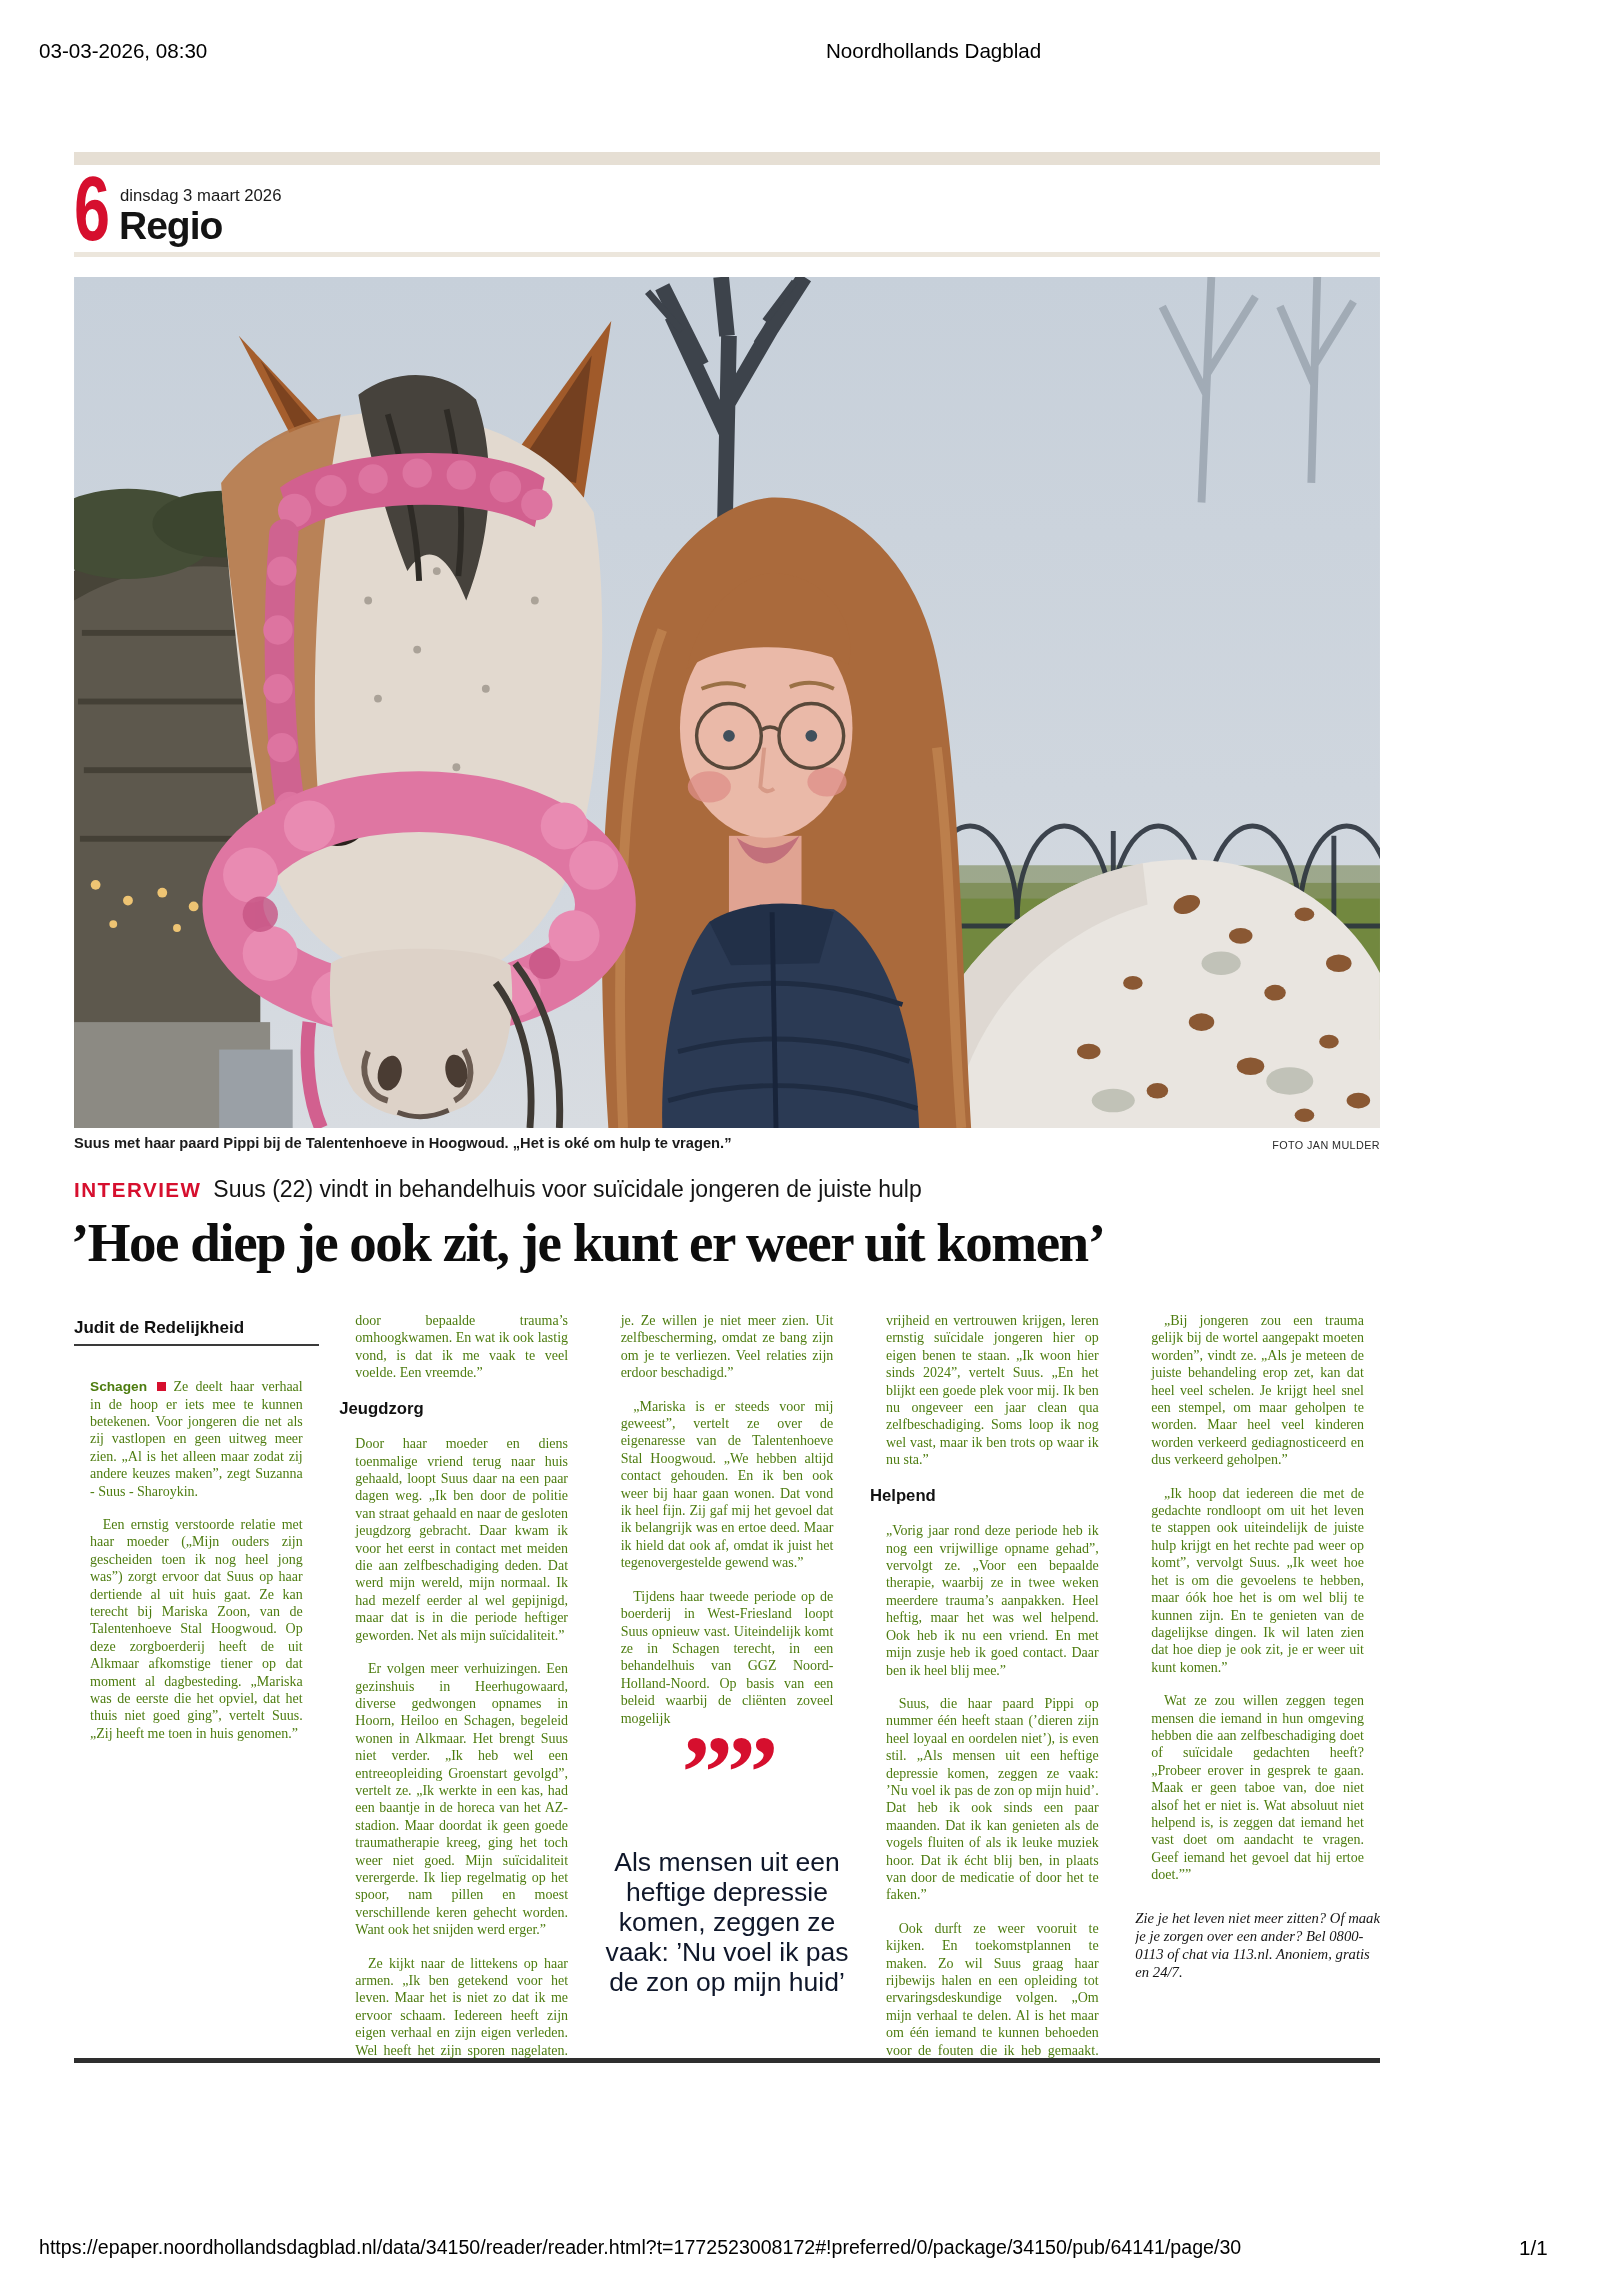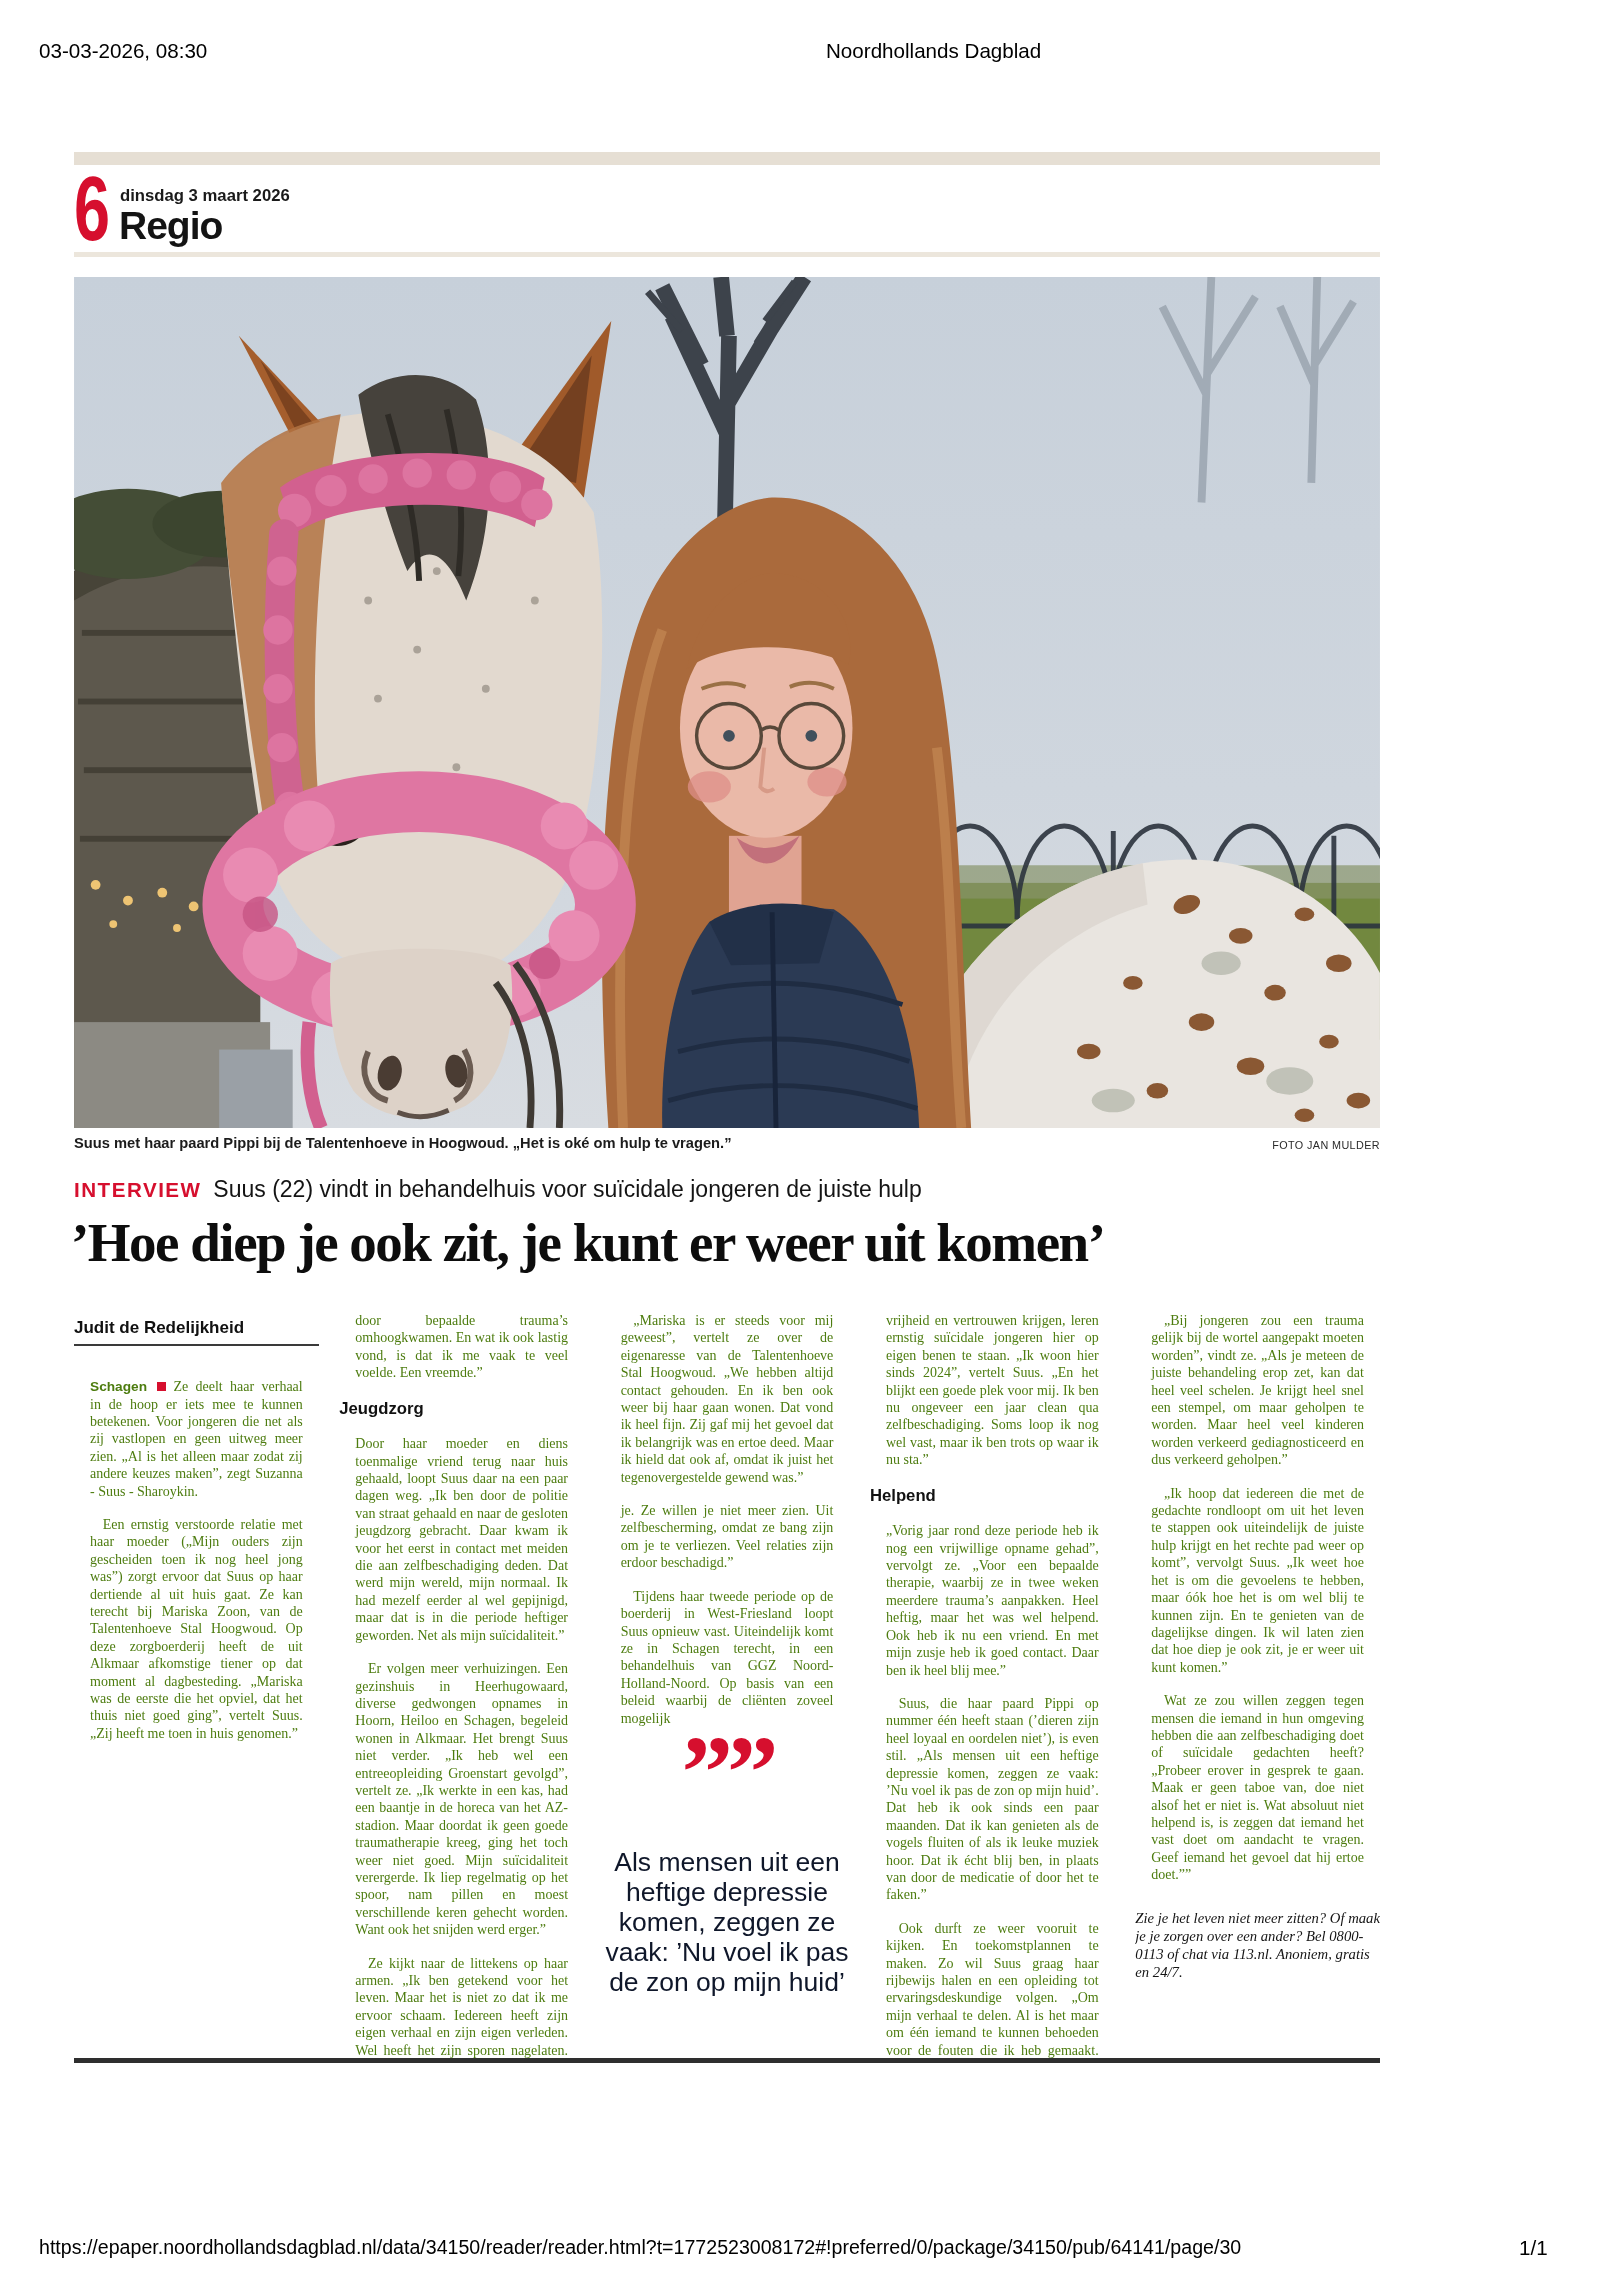--- a/index.html
+++ b/index.html
@@ -9,21 +9,21 @@
   .print-text{font-size:20.6px;color:#000;white-space:nowrap;}
   #print-datetime{left:39px;top:39px;}
   #print-title{left:826px;top:39px;}
   #footer-url{left:39px;top:2236px;font-size:19.6px;}
   #footer-page{left:1519px;top:2236px;}
   .beige-bar{left:74px;width:1306px;background:#e6dfd4;}
   #bar-top{top:152px;height:12.7px;}
   #bar-bottom{top:252px;height:4.9px;background:#ece6dc;}
   
   #page-number{left:74px;top:169px;font-size:90px;font-weight:bold;color:#d60f2e;line-height:0.9;transform:scaleX(0.72);transform-origin:left top;letter-spacing:-2px;}
-  #mast-date{left:120px;top:186px;font-size:16.7px;font-weight:bold;color:#1a1a1a;}
+  #mast-date{left:120px;top:186px;font-size:16.7px;font-weight:normal;color:#1a1a1a;}
   #mast-section{left:119px;top:204px;font-size:39px;font-weight:bold;color:#141414;letter-spacing:-1px;}
   
   #photo{left:74px;top:277px;width:1306px;height:851px;display:block;}
   
   #caption-row{left:74px;top:1135px;width:1306px;display:flex;justify-content:space-between;align-items:flex-end;}
   #caption{font-size:14.7px;font-weight:bold;color:#1c1c1c;}
   #credit{font-size:10.8px;color:#2a2a2a;letter-spacing:0.4px;}
   
   #kicker-row{left:74px;top:1176px;width:1306px;white-space:nowrap;}
   #kicker-label{color:#d60f2e;font-weight:bold;font-size:20.6px;letter-spacing:1.5px;margin-right:11.8px;}
@@ -271,22 +271,22 @@
       </div>
   </div>
   <div class="col">
       <p class="body-p">door bepaalde trauma’s omhoogkwamen. En wat ik ook lastig vond, is dat ik me vaak te veel voelde. Een vreemde.”</p>
       <h3 class="subhead">Jeugdzorg</h3>
       <p class="body-p">Door haar moeder en diens toenmalige vriend terug naar huis gehaald, loopt Suus daar na een paar dagen weg. „Ik ben door de politie van straat gehaald en naar de gesloten jeugdzorg gebracht. Daar kwam ik voor het eerst in contact met meiden die aan zelfbeschadiging deden. Dat werd mijn wereld, mijn normaal. Ik had mezelf eerder al wel gepijnigd, maar dat is in die periode heftiger geworden. Net als mijn suïcidaliteit.”</p>
       <p class="body-p ind">Er volgen meer verhuizingen. Een gezinshuis in Heerhugowaard, diverse gedwongen opnames in Hoorn, Heiloo en Schagen, begeleid wonen in Alkmaar. Het brengt Suus niet verder. „Ik heb wel een entreeopleiding Groenstart gevolgd”, vertelt ze. „Ik werkte in een kas, had een baantje in de horeca van het AZ-stadion. Maar doordat ik geen goede traumatherapie kreeg, ging het toch weer niet goed. Mijn suïcidaliteit verergerde. Ik liep regelmatig op het spoor, nam pillen en moest verschillende keren gehecht worden. Want ook het snijden werd erger.”</p>
       <p class="body-p ind">Ze kijkt naar de littekens op haar armen. „Ik ben getekend voor het leven. Maar het is niet zo dat ik me ervoor schaam. Iedereen heeft zijn eigen verhaal en zijn eigen verleden. Wel heeft het zijn sporen nagelaten. Als je poging na poging doet, nemen mensen toch een soort afstand van</p>
     </div>
   <div class="col">
+      <p class="body-p">je. Ze willen je niet meer zien. Uit zelfbescherming, omdat ze bang zijn om je te verliezen. Veel relaties zijn erdoor beschadigd.”</p>
       <p class="body-p ind">„Mariska is er steeds voor mij geweest”, vertelt ze over de eigenaresse van de Talentenhoeve Stal Hoogwoud. „We hebben altijd contact gehouden. En ik ben ook weer bij haar gaan wonen. Dat vond ik heel fijn. Zij gaf mij het gevoel dat ik belangrijk was en ertoe deed. Maar ik hield dat ook af, omdat ik juist het tegenovergestelde gewend was.”</p>
-      <p class="body-p">je. Ze willen je niet meer zien. Uit zelfbescherming, omdat ze bang zijn om je te verliezen. Veel relaties zijn erdoor beschadigd.”</p>
       <p class="body-p ind">Tijdens haar tweede periode op de boerderij in West-Friesland loopt Suus opnieuw vast. Uiteindelijk komt ze in Schagen terecht, in een behandelhuis van GGZ Noord-Holland-Noord. Op basis van een beleid waarbij de cliënten zoveel mogelijk</p>
       <div class="pullquote">
         <div class="pq-mark">””</div>
         <div class="pq-text">Als mensen uit een heftige depressie komen, zeggen ze vaak: ’Nu voel ik pas de zon op mijn huid’</div>
       </div>
     </div>
   <div class="col">
       <p class="body-p">vrijheid en vertrouwen krijgen, leren ernstig suïcidale jongeren hier op eigen benen te staan. „Ik woon hier sinds 2024”, vertelt Suus. „En het blijkt een goede plek voor mij. Ik ben nu ongeveer een jaar clean qua zelfbeschadiging. Soms loop ik nog wel vast, maar ik ben trots op waar ik nu sta.”</p>
       <h3 class="subhead">Helpend</h3>
       <p class="body-p">„Vorig jaar rond deze periode heb ik nog een vrijwillige opname gehad”, vervolgt ze. „Voor een bepaalde therapie, waarbij ze in twee weken meerdere trauma’s aanpakken. Heel heftig, maar het was wel helpend. Ook heb ik nu een vriend. En met mijn zusje heb ik goed contact. Daar ben ik heel blij mee.”</p>

